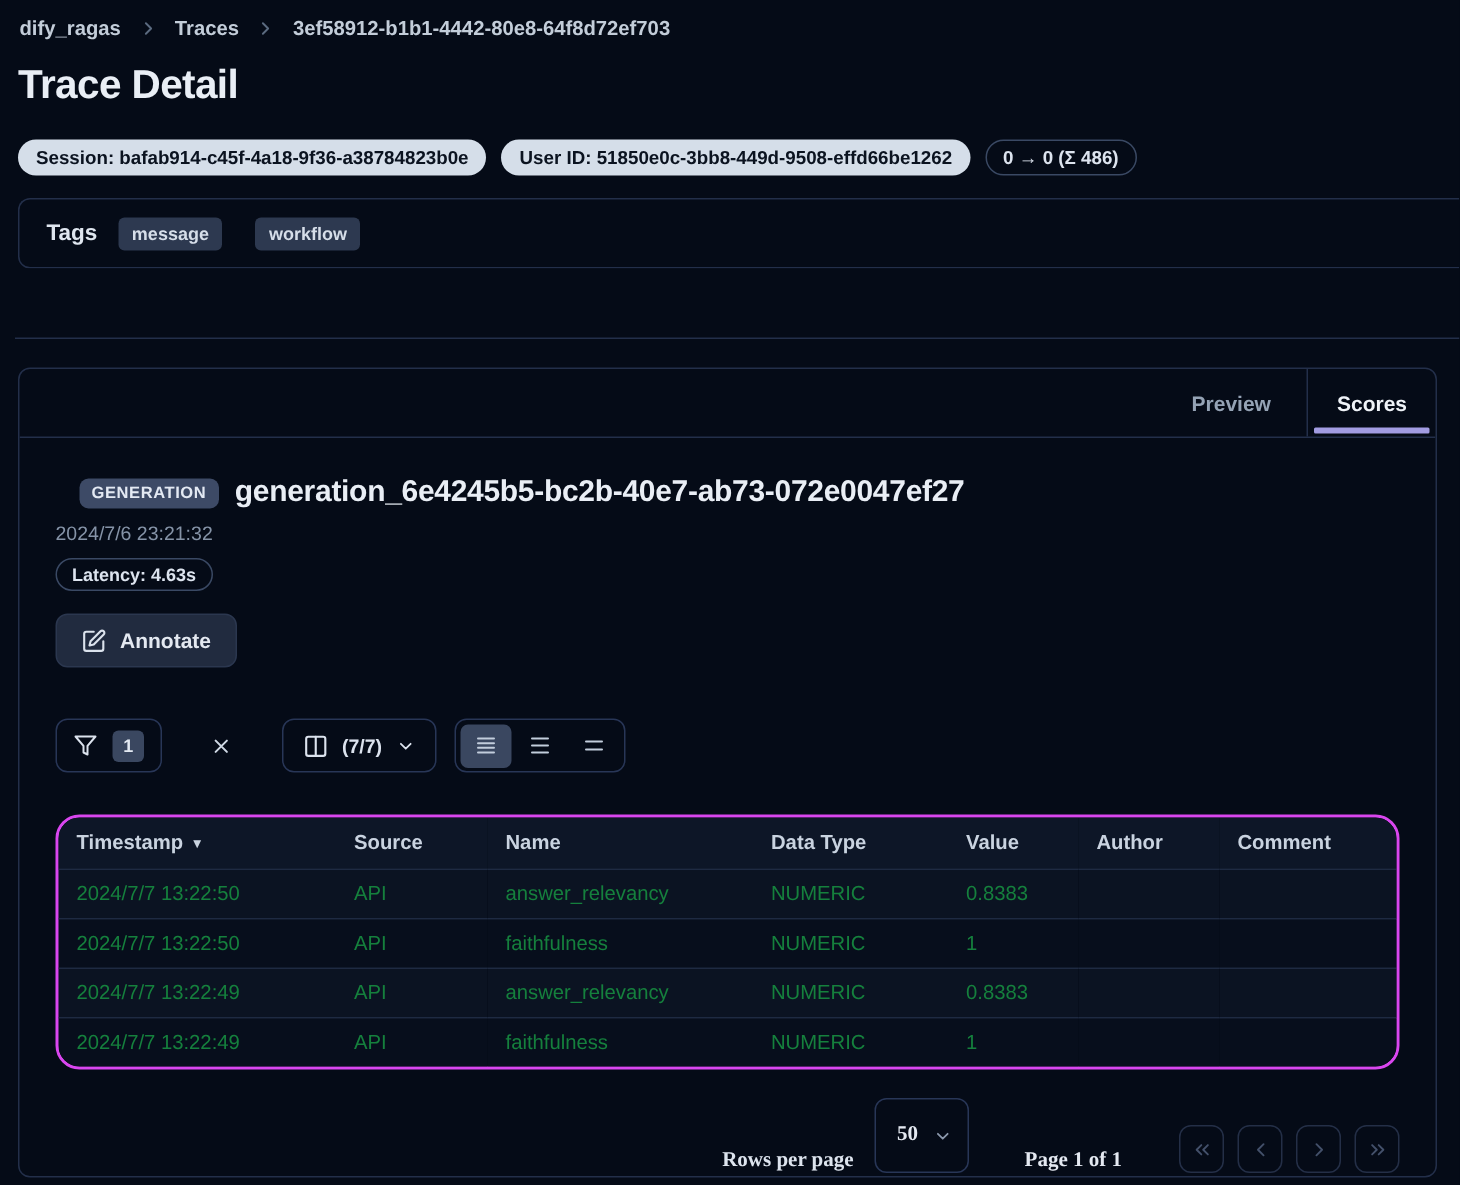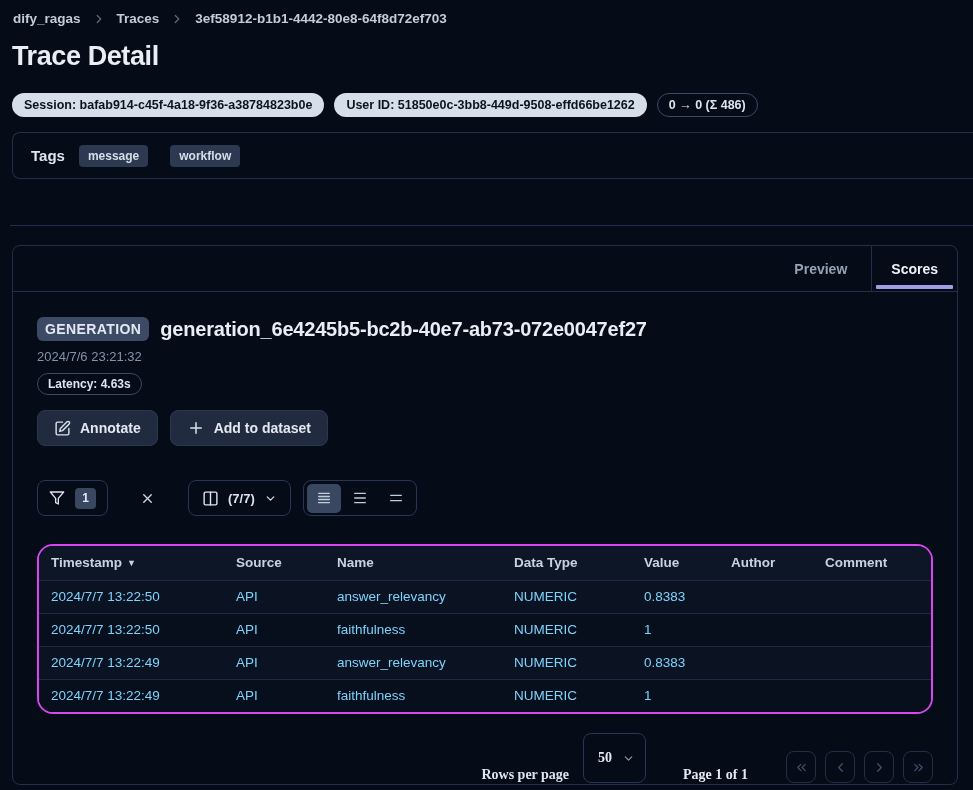--- a/index.html
+++ b/index.html
@@ -75,21 +75,21 @@
   }
   .tab.active .tab-underline {
     position:absolute; left:4px; right:4px; bottom:2px; height:4px;
     background:#a29ce2; border-radius:1px;
   }
 
   .obs { padding:25px 24px 0 24px; }
   .obs-title-row { display:flex; align-items:center; gap:11px; }
   .type-badge {
     background:#3d4a66; color:#e3e9f3; border-radius:6px;
-    padding:4px 8px; font-size:14px; font-weight:700; letter-spacing:0.4px;
+    padding:4px 8px; font-size:11px; font-weight:700; letter-spacing:0.4px;margin-left:16px;
   }
   .obs-name { font-size:20px; font-weight:700; color:#e9eef5; letter-spacing:-0.2px; }
   .obs-date { margin-top:8px; font-size:13px; color:#8593a7; }
   .obs-pills { margin-top:9px; display:flex; gap:8px; }
   .mini-pill {
     display:inline-flex; align-items:center; height:22px; padding:0 10px;
     border:1px solid #3a4964; border-radius:11px;
     font-size:12px; font-weight:700; color:#dde4ef;
   }
   .obs-actions { margin-top:15px; display:flex; gap:12px; }
@@ -132,21 +132,21 @@
   .table-wrap {
     margin:28px 24px 0 24px;
     border:2px solid #d946ef; border-radius:16px; overflow:hidden;
   }
   table { width:100%; border-collapse:collapse; table-layout:fixed; }
   thead th {
     height:34px; background:#0d1627; color:#c9d3e0;
     font-size:13.5px; font-weight:600; text-align:left; padding:0 0 0 12px;
   }
   tbody td {
-    height:33px; font-size:13.5px; color:#7dd3fc; padding:0 0 0 12px;
+    height:33px; font-size:13.5px; color:#15803d; padding:0 0 0 12px;
     overflow:hidden; white-space:nowrap; text-overflow:ellipsis;
   }
   tbody tr { border-top:1px solid #1e2a42; cursor:pointer; }
   tbody tr:nth-child(odd)  { background:#0b1322; }
   tbody tr:nth-child(even) { background:#070e1c; }
   .sort-arrow { font-size:9px; margin-left:5px; position:relative; top:-1px; color:#c9d3e0; }
 
   
   .pagination {
     display:flex; align-items:flex-end; justify-content:flex-end;
@@ -224,28 +224,20 @@
     </div>
     <div class="obs-actions">
       <button class="btn">
         <span>
           <svg width="17" height="17" viewBox="0 0 24 24" fill="none" stroke="currentColor" stroke-width="2" stroke-linecap="round" stroke-linejoin="round">
               <path d="M12 3H5a2 2 0 0 0-2 2v14a2 2 0 0 0 2 2h14a2 2 0 0 0 2-2v-7"></path>
               <path d="M18.375 2.625a2.121 2.121 0 1 1 3 3L12 15l-4 1 1-4Z"></path>
             </svg>
         </span>
         <span>Annotate</span>
-      </button>
-      <button class="btn">
-        <span>
-          <svg width="18" height="18" viewBox="0 0 24 24" fill="none" stroke="currentColor" stroke-width="2" stroke-linecap="round">
-              <path d="M12 5v14M5 12h14"></path>
-            </svg>
-        </span>
-        <span>Add to dataset</span>
       </button>
     </div>
   </div>
 
   <div class="toolbar">
     <button class="tool-outline filter-btn">
       <span>
         <svg width="16" height="16" viewBox="0 0 24 24" fill="none" stroke="currentColor" stroke-width="2" stroke-linecap="round" stroke-linejoin="round">
             <polygon points="22 3 2 3 10 12.46 10 19 14 21 14 12.46 22 3"></polygon>
           </svg>

